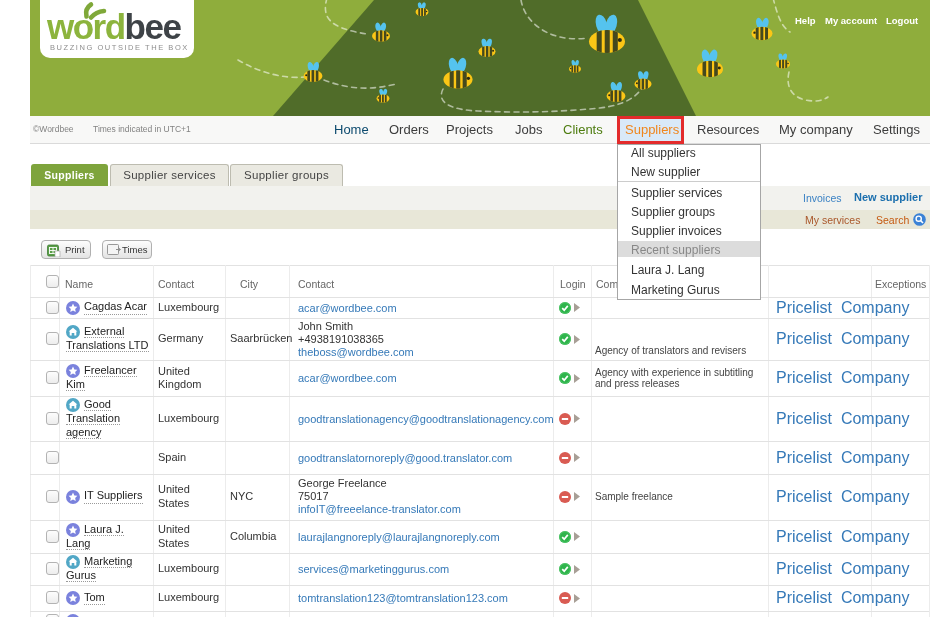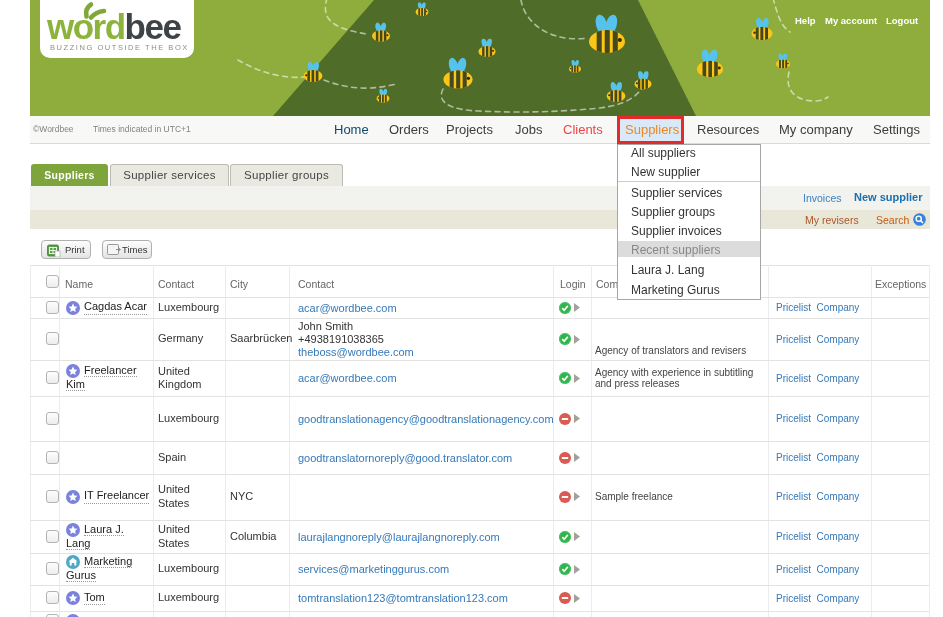--- a/index.html
+++ b/index.html
@@ -7,21 +7,21 @@
 body{position:relative;font-family:"Liberation Sans",sans-serif;background:#fff;overflow:hidden}
 .abs{position:absolute}
 .vline{position:absolute;width:1px;background:#ececec}
 .hline{position:absolute;height:1px;background:#e2e2e2}
 .cell{position:absolute;display:flex;align-items:center}
 .em{color:#3579b8;font-size:11px}
 .nm{color:#222;font-size:11px;line-height:13.5px}
 .nm u{text-decoration:none;border-bottom:1px dotted #9a9a9a}
 .cty{color:#333;font-size:11px;line-height:13.5px}
 .cmt{color:#444;font-size:10px;line-height:11.5px}
-.plk{color:#3579b8;font-size:10px}
+.plk{color:#3579b8;font-size:16px}
 .cb{position:absolute;left:16px;width:13px;height:13px;border:1px solid #b3b3b3;border-radius:3px;background:linear-gradient(#fdfdfd,#ededed)}
 .icostar,.icohouse{display:inline-block;vertical-align:middle;margin-right:4px}
 </style>
 </head>
 <body>
 
 <svg width="0" height="0" style="position:absolute">
   <defs>
     <g id="istar">
       <circle cx="7" cy="7" r="7" fill="#7a82dd"></circle>
@@ -102,36 +102,36 @@
 <div class="abs" style="left:856px;top:15px;color:#fff;font-size:9.5px;font-weight:bold">Logout</div>
 </div>
 
 <div class="abs" style="left:30px;top:116px;width:900px;height:28px;background:#f8f8f7;border-bottom:1px solid #dadada">
   <span class="abs" style="left:3px;top:8px;font-size:8.5px;color:#828282">©Wordbee</span>
   <span class="abs" style="left:63px;top:8px;font-size:8.5px;color:#828282">Times indicated in UTC+1</span>
   <span class="abs" style="left:304px;top:6px;font-size:13px;color:#0c4a6e">Home</span>
   <span class="abs" style="left:359px;top:6px;font-size:13px;color:#3c3c3c">Orders</span>
   <span class="abs" style="left:416px;top:6px;font-size:13px;color:#3c3c3c">Projects</span>
   <span class="abs" style="left:485px;top:6px;font-size:13px;color:#3c3c3c">Jobs</span>
-  <span class="abs" style="left:533px;top:6px;font-size:13px;color:#ef4444">Clients</span>
+  <span class="abs" style="left:533px;top:6px;font-size:13px;color:#4d7c0f">Clients</span>
   <span class="abs" style="left:667px;top:6px;font-size:13px;color:#3c3c3c">Resources</span>
   <span class="abs" style="left:749px;top:6px;font-size:13px;color:#3c3c3c">My company</span>
   <span class="abs" style="left:843px;top:6px;font-size:13px;color:#3c3c3c">Settings</span>
 </div>
 
 <div class="abs" style="left:31px;top:164px;width:77px;height:22px;background:#7ea43c;border-radius:3px 3px 0 0;color:#fff;font-size:10.5px;font-weight:bold;text-align:center;line-height:22px;letter-spacing:0.3px">Suppliers</div>
 <div class="abs" style="left:110px;top:164px;width:119px;height:22px;background:#eae9e1;border:1px solid #bdbcb0;border-bottom:none;border-radius:3px 3px 0 0;color:#444;font-size:11.5px;text-align:center;line-height:21px;letter-spacing:0.3px">Supplier services</div>
 <div class="abs" style="left:230px;top:164px;width:113px;height:22px;background:#eae9e1;border:1px solid #bdbcb0;border-bottom:none;border-radius:3px 3px 0 0;color:#444;font-size:11.5px;text-align:center;line-height:21px;letter-spacing:0.3px">Supplier groups</div>
 
 <div class="abs" style="left:30px;top:186px;width:900px;height:24px;background:#f2f2ee">
   <span class="abs" style="left:773px;top:6px;font-size:10.5px;color:#3b82c4">Invoices</span>
   <span class="abs" style="left:824px;top:5px;font-size:11px;font-weight:bold;color:#1b6fae;white-space:nowrap">New supplier</span>
 </div>
 <div class="abs" style="left:30px;top:210px;width:900px;height:19px;background:#e8e7d8">
-  <span class="abs" style="left:775px;top:4px;font-size:10.5px;color:#a9572a;white-space:nowrap">My revisers</span>
+  <span class="abs" style="left:775px;top:4px;font-size:10.5px;color:#a9572a;white-space:nowrap">My services</span>
   <span class="abs" style="left:846px;top:4px;font-size:10.5px;color:#c55a11">Search</span>
   <svg class="abs" style="left:883px;top:3px" width="13" height="13">
     <circle cx="6.5" cy="6.5" r="6.3" fill="#3b82d6"></circle>
     <circle cx="5.7" cy="5.7" r="2.6" fill="none" stroke="#fff" stroke-width="1.4"></circle>
     <line x1="7.8" y1="7.8" x2="10" y2="10" stroke="#fff" stroke-width="1.6"></line>
   </svg>
 </div>
 
 <div class="abs" style="left:41px;top:240px;width:50px;height:19px;border:1px solid #b0b0b0;border-radius:4px;background:linear-gradient(#fdfdfd,#e3e3e3)">
   <svg class="abs" style="left:5px;top:2.5px" width="14" height="13">
@@ -162,21 +162,21 @@
   <div class="vline" style="left:523px;top:0;height:352px"></div>
   <div class="vline" style="left:561px;top:0;height:352px"></div>
   <div class="vline" style="left:738px;top:0;height:352px"></div>
   <div class="vline" style="left:841px;top:0;height:352px"></div>
   <div class="vline" style="left:899px;top:0;height:352px"></div>
 
   <div class="abs" style="left:0;top:1px;width:899px;height:31px;font-size:10.5px;color:#666">
     <span class="cb" style="top:9px"></span>
     <span class="abs" style="left:35px;top:12px">Name</span>
     <span class="abs" style="left:128px;top:12px">Contact</span>
-    <span class="abs" style="left:200px;top:12px">City</span>
+    <span class="abs" style="left:210px;top:12px">City</span>
     <span class="abs" style="left:268px;top:12px">Contact</span>
     <span class="abs" style="left:530px;top:12px">Login</span>
     <span class="abs" style="left:566px;top:12px">Comments</span>
     <span class="abs" style="left:845px;top:12px">Exceptions</span>
   </div>
   <div class="hline" style="left:0;top:32px;width:899px"></div>
 
   <div class="abs" style="left:0;top:32px;width:899px;height:21px">
     <span class="cb" style="top:4px"></span>
     <div class="cell nm" style="left:36px;top:0;height:21px">
@@ -196,20 +196,25 @@
         <svg width="6" height="9" style="margin-left:3px">
           <use href="#iarr"></use>
         </svg>
       </div>
     <div class="cell plk" style="left:746px;top:0;height:21px">Pricelist&nbsp;&nbsp;Company</div>
   </div>
   <div class="hline" style="left:0;top:53px;width:899px"></div>
 
   <div class="abs" style="left:0;top:53px;width:899px;height:42px">
     <span class="cb" style="top:14px"></span>
+    <div class="cell nm" style="left:36px;top:0;height:42px">
+        <div><svg class="icohouse" width="14" height="14">
+            <use href="#ihouse"></use>
+          </svg><u>External</u><br><u>Translations LTD</u></div>
+      </div>
     <div class="cell cty" style="left:128px;top:0;height:42px">Germany</div>
     <div class="cell cty" style="left:200px;top:0;height:42px">Saarbrücken</div>
     <div class="cell" style="left:268px;top:0;height:42px">
         <div style="font-size:11px;line-height:13px;color:#333">John Smith<br>+4938191038365<br><span class="em">theboss@wordbee.com</span></div>
       </div>
     <div class="cell" style="left:529px;top:0;height:42px">
         <svg width="12" height="12">
           <use href="#ichk"></use>
         </svg>
         <svg width="6" height="9" style="margin-left:3px">
@@ -240,20 +245,25 @@
           <use href="#iarr"></use>
         </svg>
       </div>
     <div class="cell cmt" style="left:565px;top:0;height:36px">Agency with experience in subtitling<br>and press releases</div>
     <div class="cell plk" style="left:746px;top:0;height:36px">Pricelist&nbsp;&nbsp;Company</div>
   </div>
   <div class="hline" style="left:0;top:131px;width:899px"></div>
 
   <div class="abs" style="left:0;top:131px;width:899px;height:45px">
     <span class="cb" style="top:16px"></span>
+    <div class="cell nm" style="left:36px;top:0;height:45px">
+        <div><svg class="icohouse" width="14" height="14">
+            <use href="#ihouse"></use>
+          </svg><u>Good</u><br><u>Translation</u><br><u>agency</u></div>
+      </div>
     <div class="cell cty" style="left:128px;top:0;height:45px">Luxembourg</div>
     <div class="cell" style="left:268px;top:0;height:45px">
         <span class="em">goodtranslationagency@goodtranslationagency.com</span>
       </div>
     <div class="cell" style="left:529px;top:0;height:45px">
         <svg width="12" height="12">
           <use href="#ired"></use>
         </svg>
         <svg width="6" height="9" style="margin-left:3px">
           <use href="#iarr"></use>
@@ -280,24 +290,27 @@
     <div class="cell plk" style="left:746px;top:0;height:33px">Pricelist&nbsp;&nbsp;Company</div>
   </div>
   <div class="hline" style="left:0;top:209px;width:899px"></div>
 
   <div class="abs" style="left:0;top:209px;width:899px;height:45px">
     <span class="cb" style="top:16px"></span>
     <div class="cell nm" style="left:36px;top:0;height:45px">
         <svg class="icostar" width="14" height="14">
           <use href="#istar"></use>
         </svg>
-        <u>IT Freelancer</u>
+        <u>IT Suppliers</u>
       </div>
     <div class="cell cty" style="left:128px;top:0;height:45px">United<br>States</div>
     <div class="cell cty" style="left:200px;top:0;height:45px">NYC</div>
+    <div class="cell" style="left:268px;top:0;height:45px">
+        <div style="font-size:11px;line-height:13px;color:#333">George Freelance<br>75017<br><span class="em">infoIT@freeelance-translator.com</span></div>
+      </div>
     <div class="cell" style="left:529px;top:0;height:45px">
         <svg width="12" height="12">
           <use href="#ired"></use>
         </svg>
         <svg width="6" height="9" style="margin-left:3px">
           <use href="#iarr"></use>
         </svg>
       </div>
     <div class="cell cmt" style="left:565px;top:0;height:45px">Sample freelance</div>
     <div class="cell plk" style="left:746px;top:0;height:45px">Pricelist&nbsp;&nbsp;Company</div>

